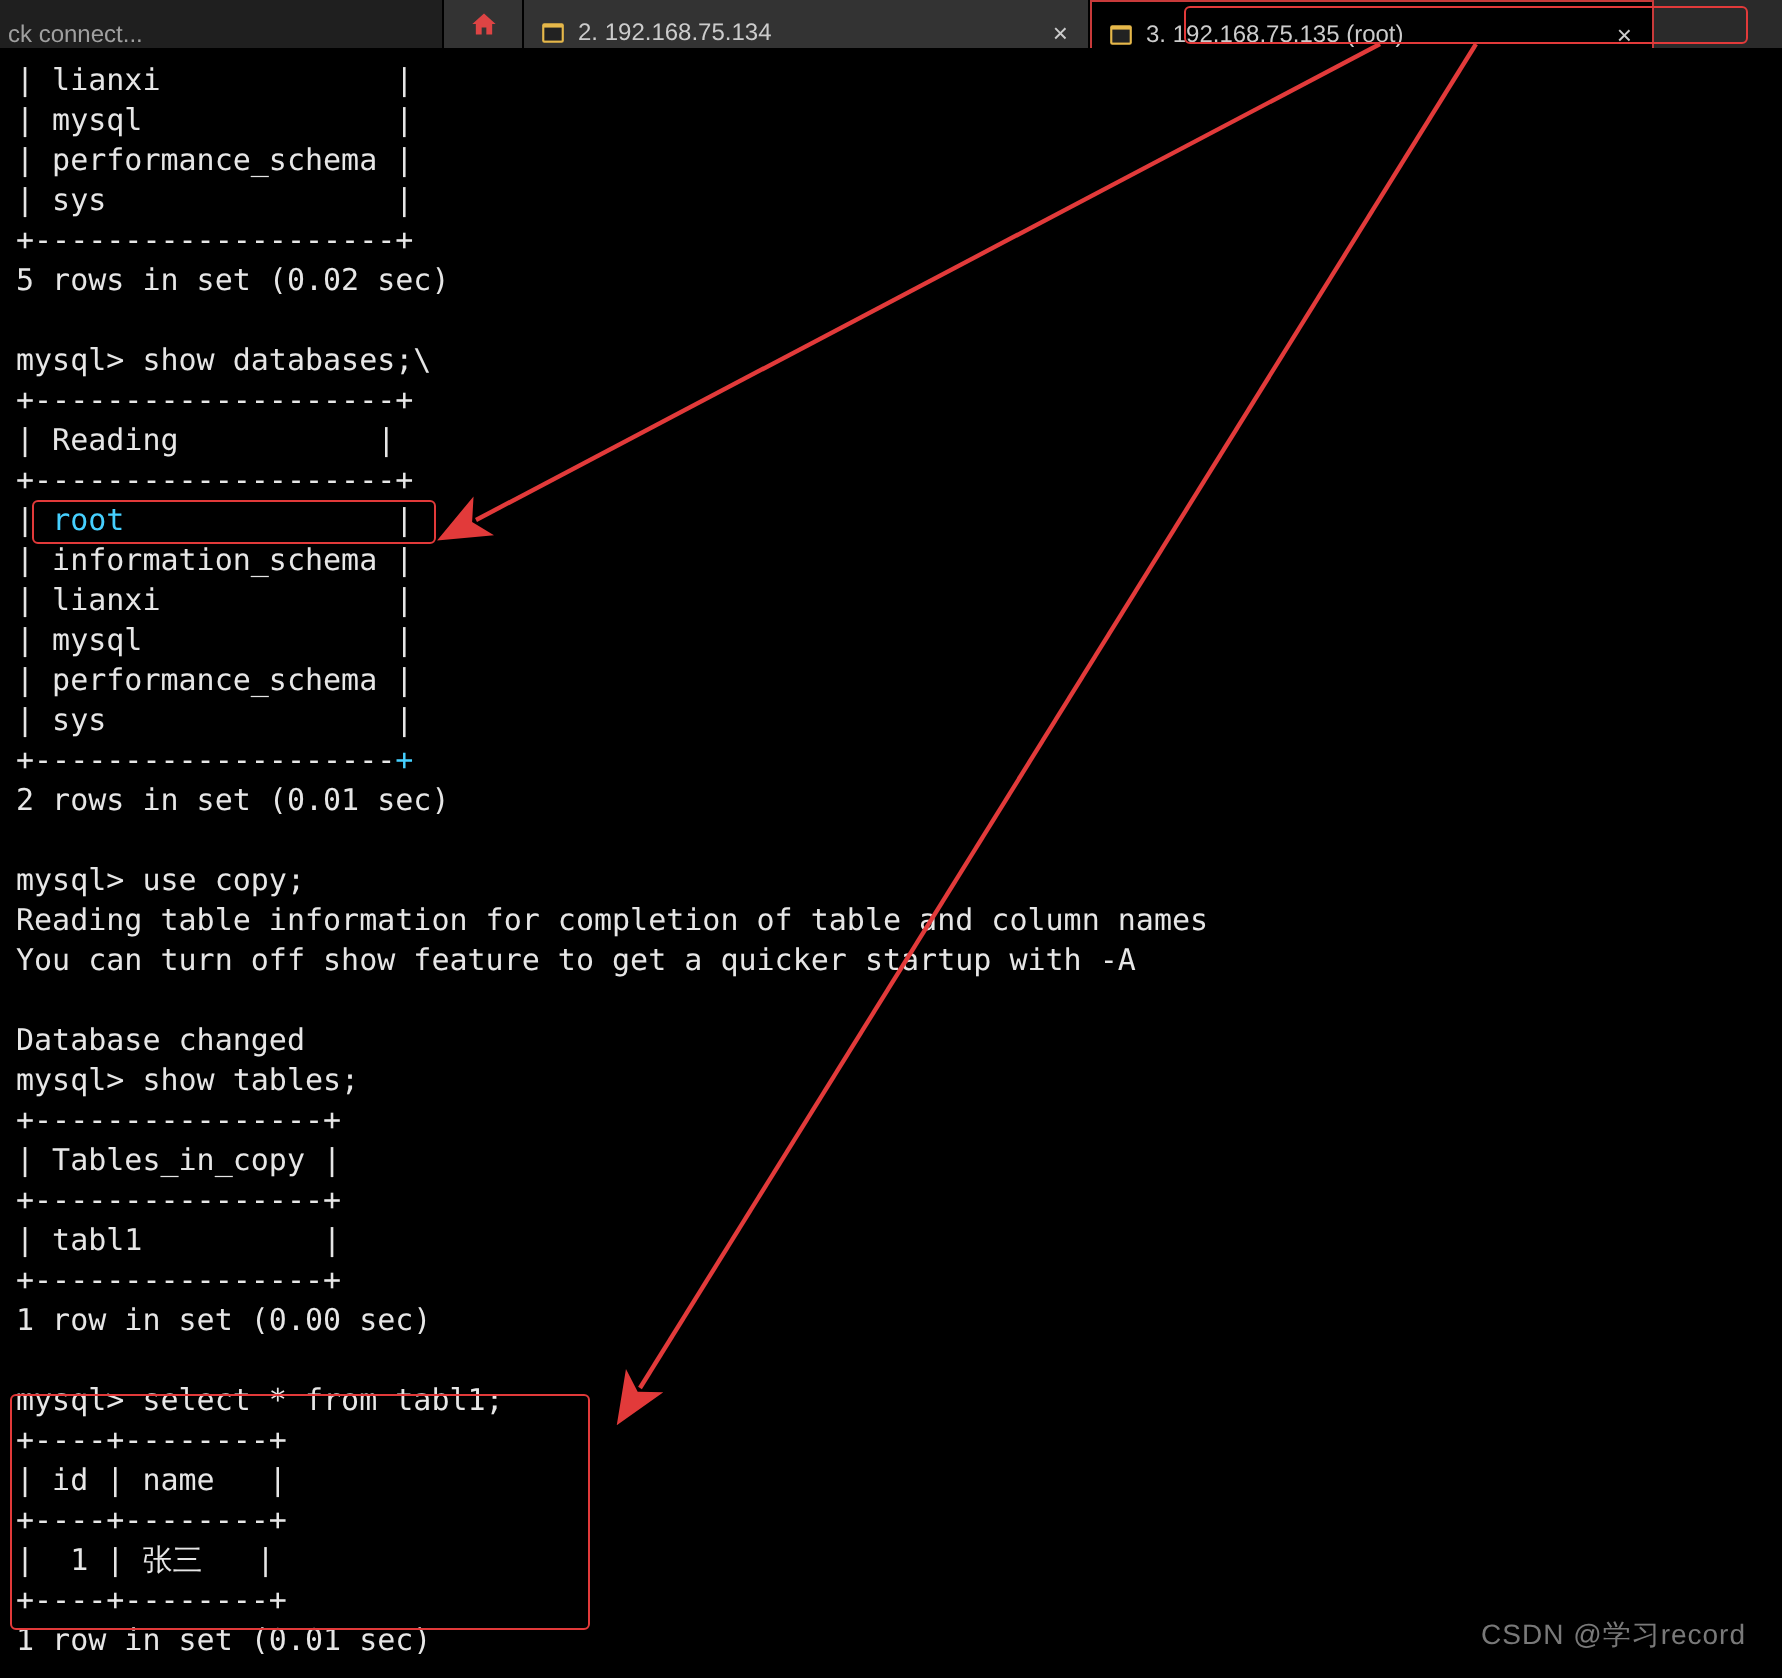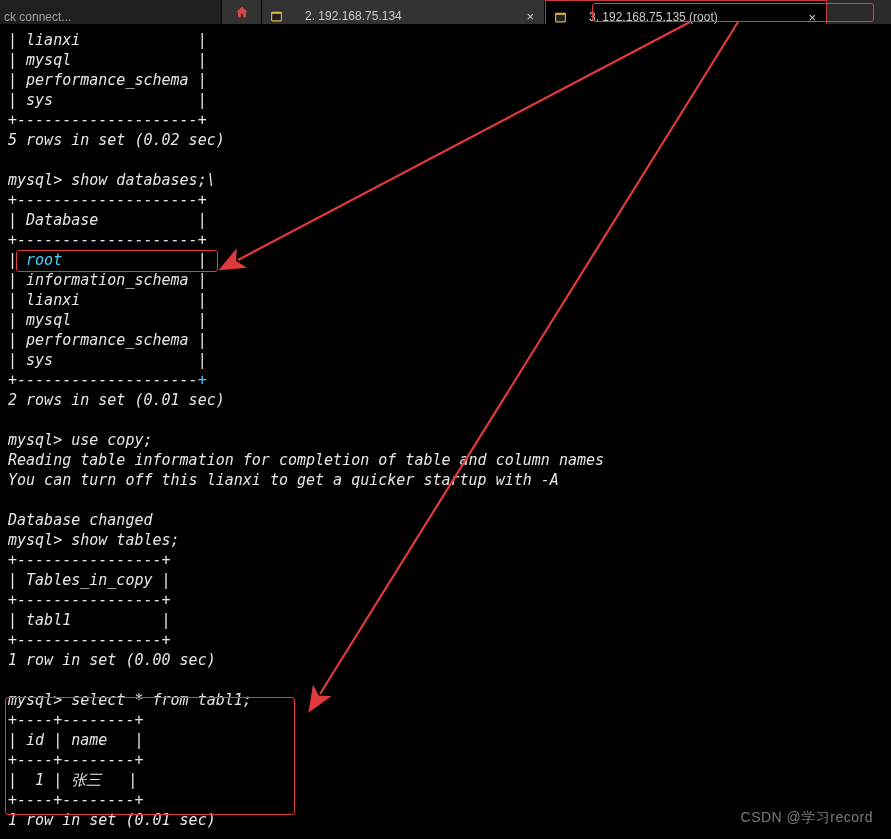--- a/index.html
+++ b/index.html
@@ -36,21 +36,21 @@
     background: #333;
     display: flex; align-items: center; justify-content: center;
     border-right: 1px solid #000;
   }
   .home-icon svg { display:block; }
   .term-tab {
     display: flex; align-items: center;
     padding: 16px 8px;
     background: #333;
     border-right: 1px solid #000;
-    gap: 22px;
+    gap: 6px;
     min-width: 0;
   }
   .term-tab.active {
     background: #000;
     border: 1px solid #c83a3a;
     border-bottom: 1px solid #c83a3a;
   }
   .term-tab .tab-label { flex: 1; white-space: nowrap; overflow: hidden; text-overflow: ellipsis; }
   .tab-close {
     color: #ccc; font-size: 13px; line-height: 1;
@@ -66,21 +66,21 @@
     left: 0; top: 24px;
     width: 891px;
     height: 815px;
     background: #000;
     color: #e6e6e6;
     font-size: 15px;
     line-height: 20px;
     padding: 6px 8px 6px 8px;
     white-space: pre;
   }
-  .terminal span { white-space: pre; font-style: italic; }
+  .terminal span { white-space: pre; }
   .hl-copy { color: #46d0ff; }
   .hl-cursor-col { color:#46d0ff; }
 
   
   .red-box {
     position: absolute;
     border: 1.5px solid #e23a3a;
     border-radius: 3px;
     pointer-events: none;
   }
@@ -137,34 +137,34 @@
 
 <div class="terminal"><span>| lianxi             |</span>
 <span>| mysql              |</span>
 <span>| performance_schema |</span>
 <span>| sys                |</span>
 <span>+--------------------+</span>
 <span>5 rows in set (0.02 sec)</span>
 <span></span>
 <span>mysql&gt; show databases;\</span>
 <span>+--------------------+</span>
-<span>| Database           |</span>
+<span>| Reading           |</span>
 <span>+--------------------+</span>
 <span><span>| </span><span class="hl-copy">root</span><span>               |</span></span>
 <span>| information_schema |</span>
 <span>| lianxi             |</span>
 <span>| mysql              |</span>
 <span>| performance_schema |</span>
 <span>| sys                |</span>
 <span><span>+--------------------</span><span class="hl-cursor-col">+</span></span>
 <span>2 rows in set (0.01 sec)</span>
 <span></span>
 <span>mysql&gt; use copy;</span>
 <span>Reading table information for completion of table and column names</span>
-<span>You can turn off this lianxi to get a quicker startup with -A</span>
+<span>You can turn off show feature to get a quicker startup with -A</span>
 <span></span>
 <span>Database changed</span>
 <span>mysql&gt; show tables;</span>
 <span>+----------------+</span>
 <span>| Tables_in_copy |</span>
 <span>+----------------+</span>
 <span>| tabl1          |</span>
 <span>+----------------+</span>
 <span>1 row in set (0.00 sec)</span>
 <span></span>

